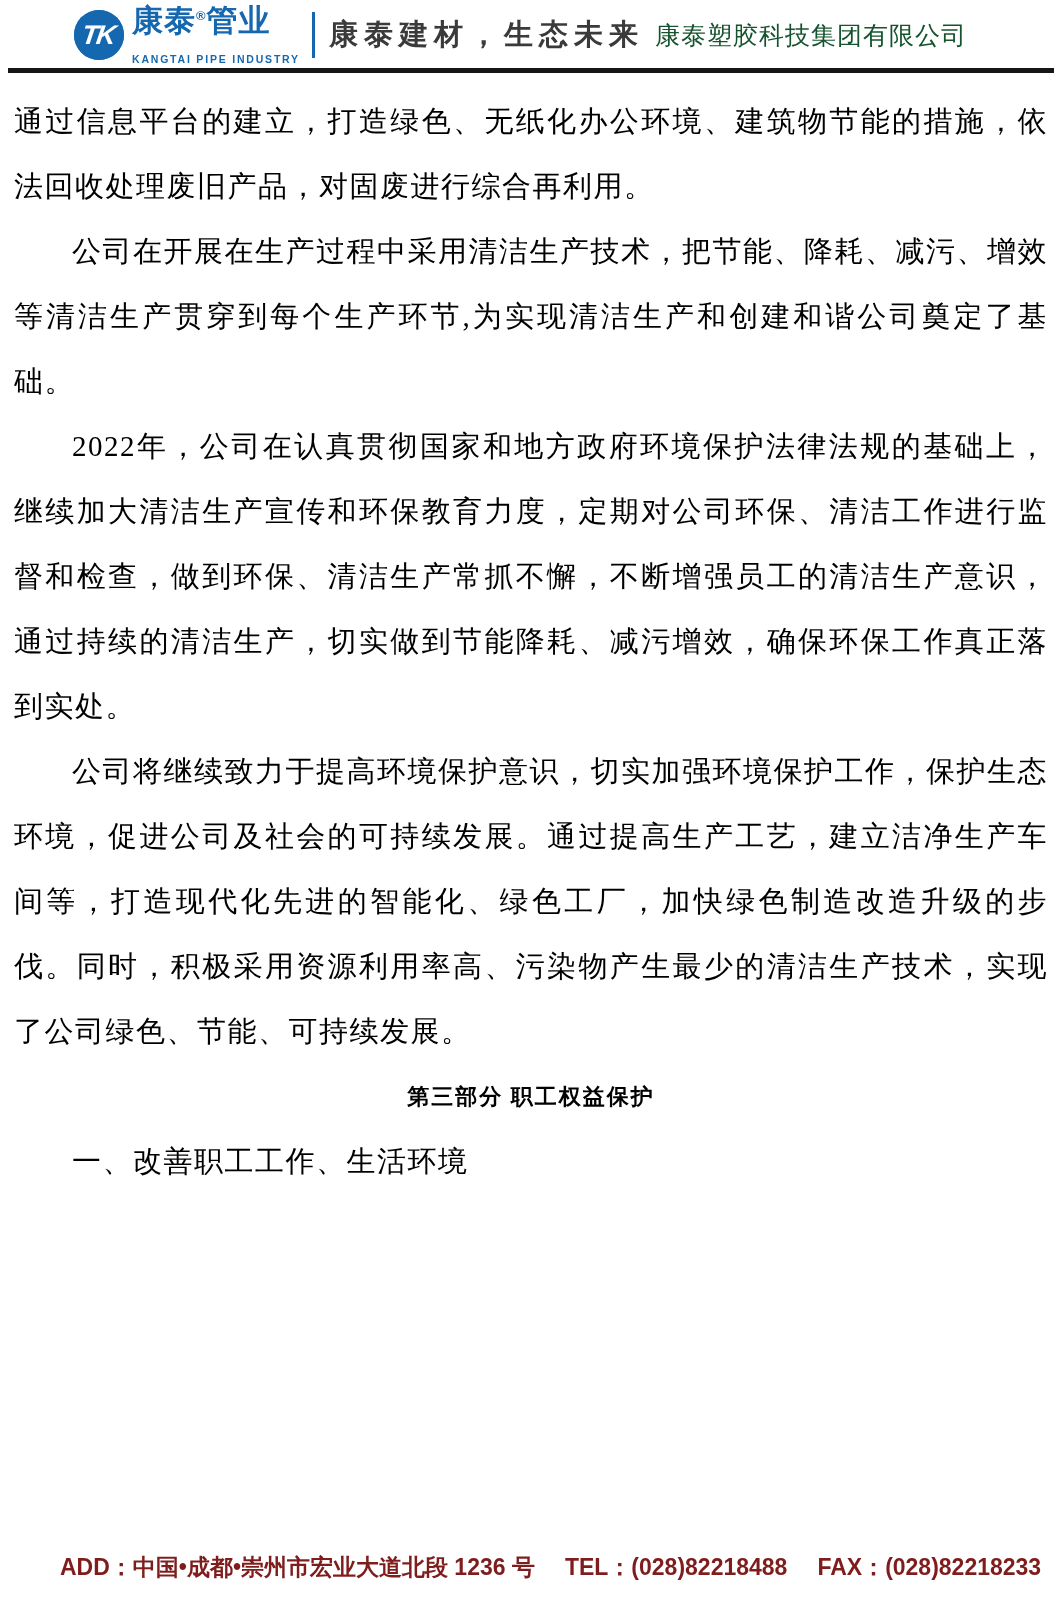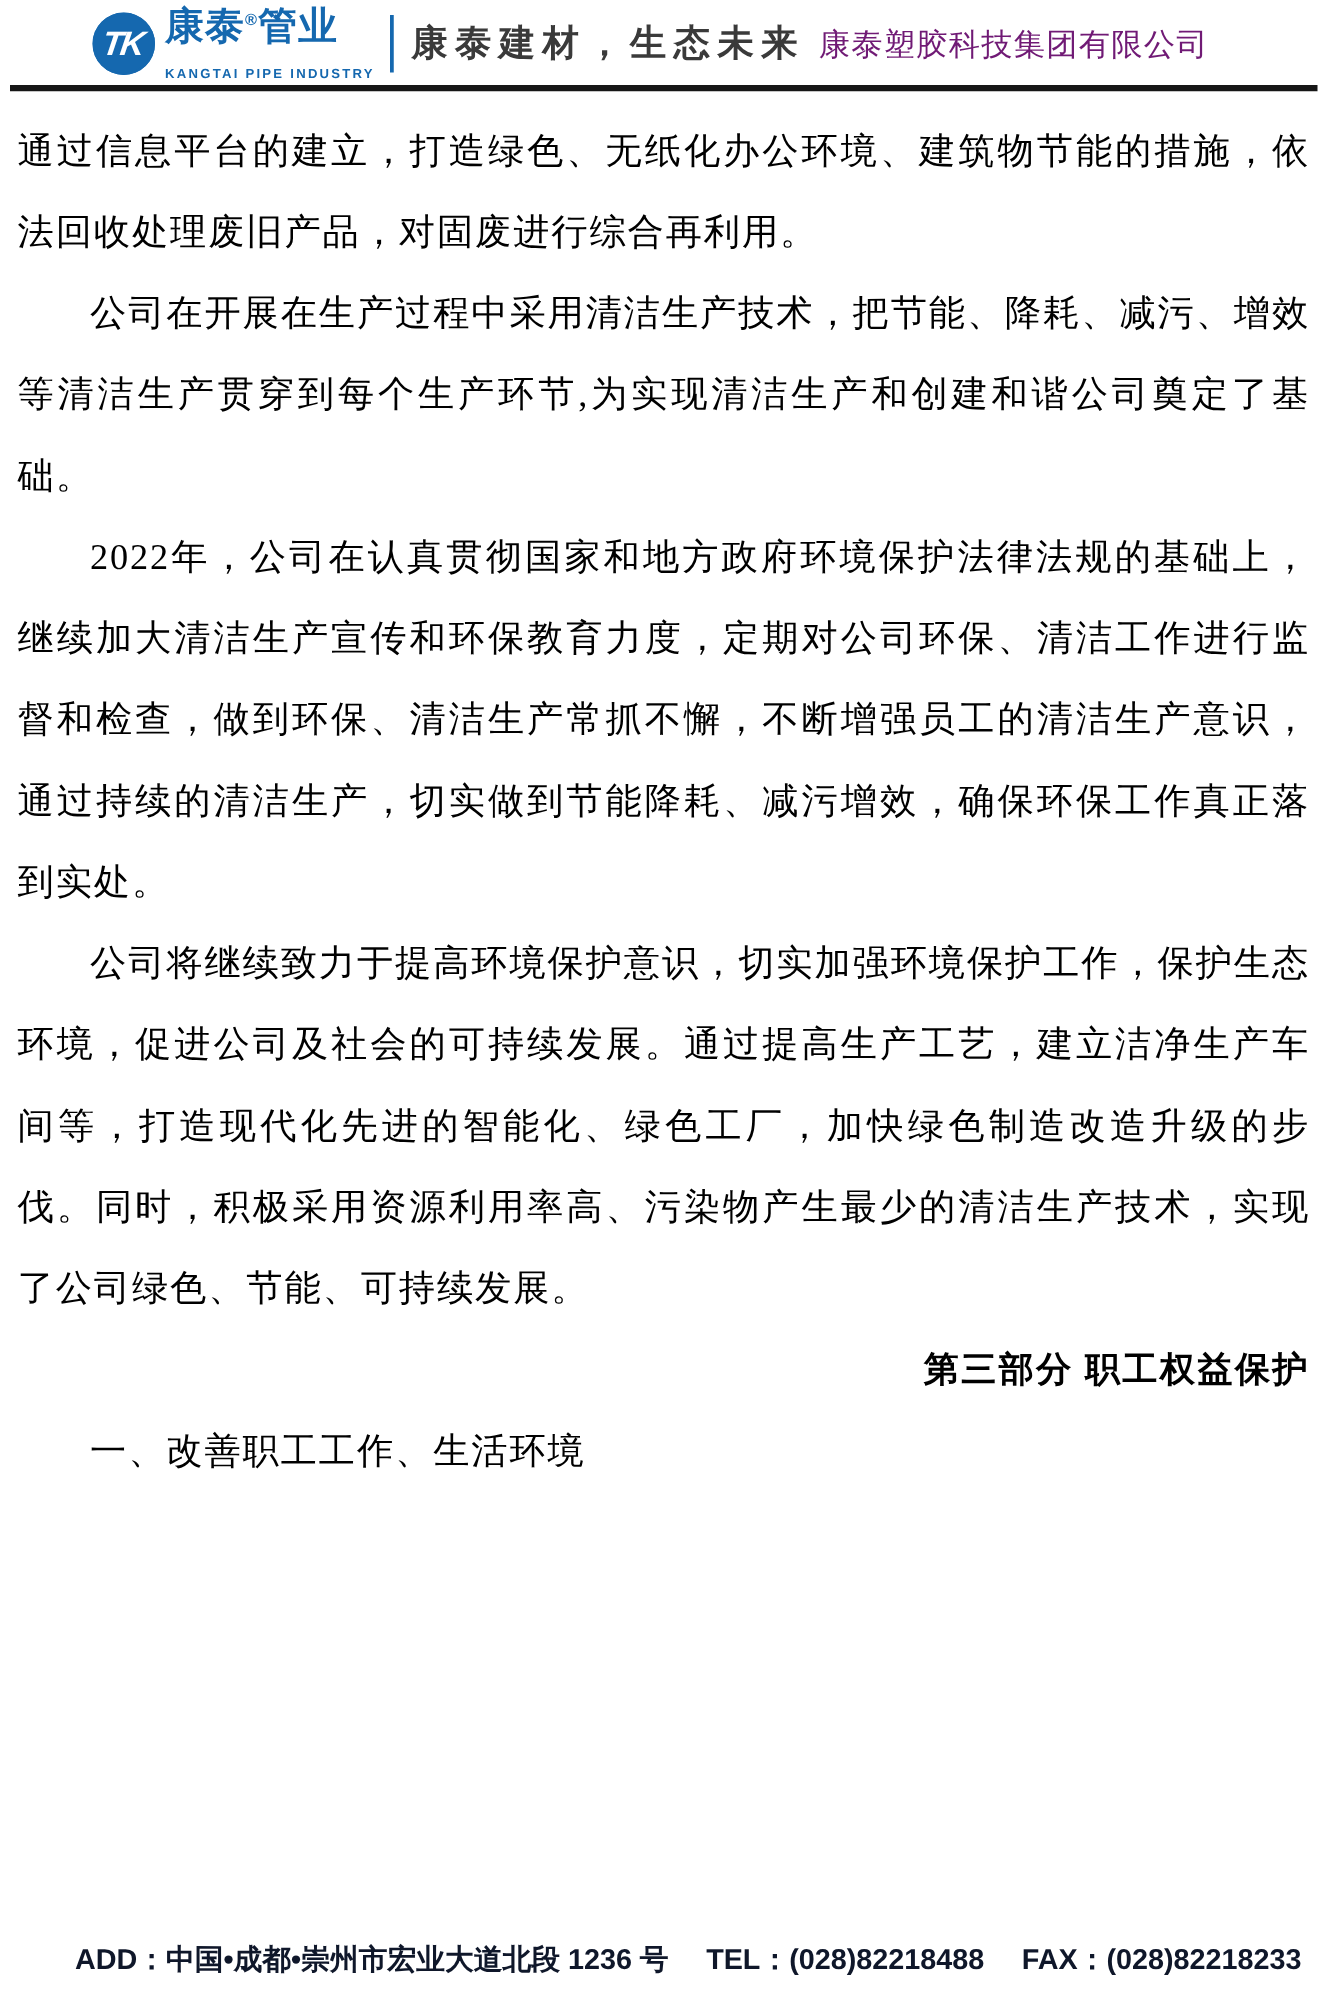--- a/index.html
+++ b/index.html
@@ -43,45 +43,45 @@
   }
   .v-divider { width:3px; height:46px; background:#1568af; margin:0 14px 0 12px; flex:0 0 auto; }
   .tagline {
     font-family:"Liberation Sans","DejaVu Sans",sans-serif;
     font-weight:bold; font-size:29px; color:#3a3a3a;
     letter-spacing:6px; white-space:nowrap;
   }
   .company {
     margin-left:auto;
     font-family:"Liberation Sans","DejaVu Sans",sans-serif;
-    font-size:25px; color:#701a75; letter-spacing:1px; white-space:nowrap;
+    font-size:25px; color:#14532d; letter-spacing:1px; white-space:nowrap;
   }
   .header-rule { height:5px; background:#161616; margin:2px 8px 0 8px; }
 
   
   .doc-body {
     padding:16px 14px 0 14px;
     font-size:29px; line-height:65px;
     text-align:justify;
     letter-spacing:1.5px;
   }
   .doc-body p { margin:0; }
   .doc-body p.indent { text-indent:2em; }
   .section-heading {
-    margin:0; font-size:28px; font-weight:bold;
-    text-align:right; line-height:65px; letter-spacing:2px;
+    margin:0; font-size:22px; font-weight:bold;
+    text-align:center; line-height:65px; letter-spacing:2px;
     text-indent:0;
   }
 
   
   .footer {
     position:absolute; left:60px; right:64px; bottom:16px;
     display:flex; align-items:baseline;
     font-family:"Liberation Sans","DejaVu Sans",sans-serif;
-    font-weight:bold; font-size:23px; color:#0f172a;
+    font-weight:bold; font-size:23px; color:#7f1d1d;
     white-space:nowrap;
   }
   .footer .f-item { margin-right:30px; }
 </style>
 </head>
 <body>
 
 <div class="page">
 
   <header class="header">

